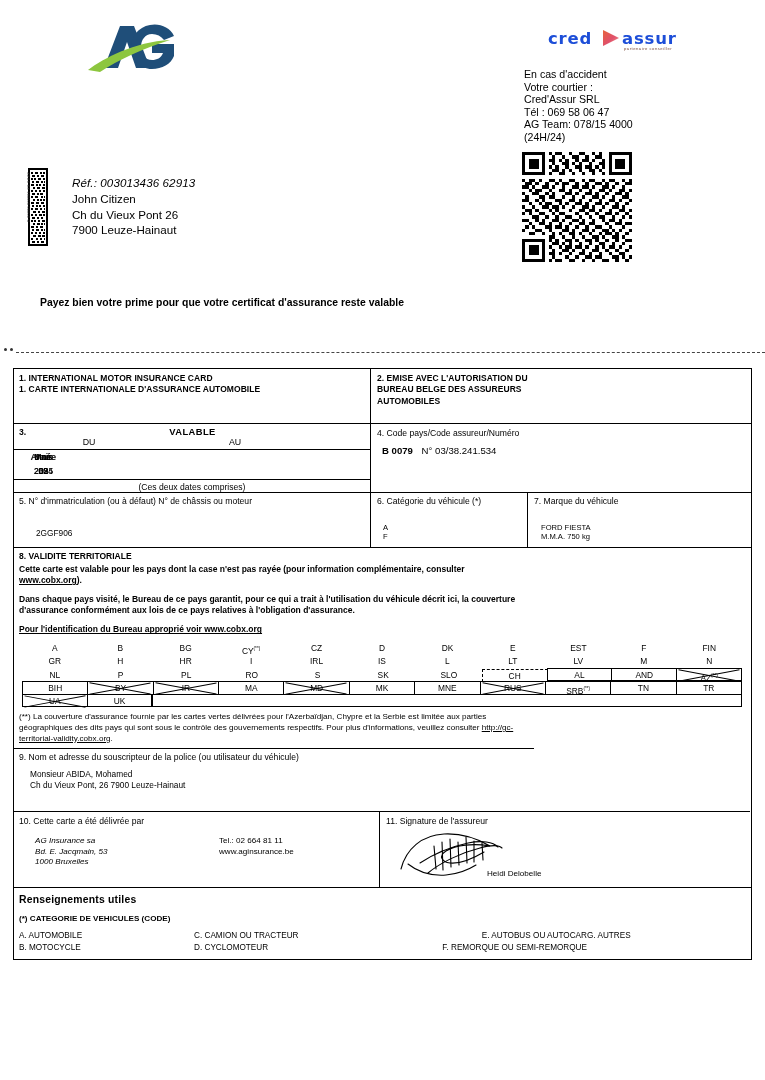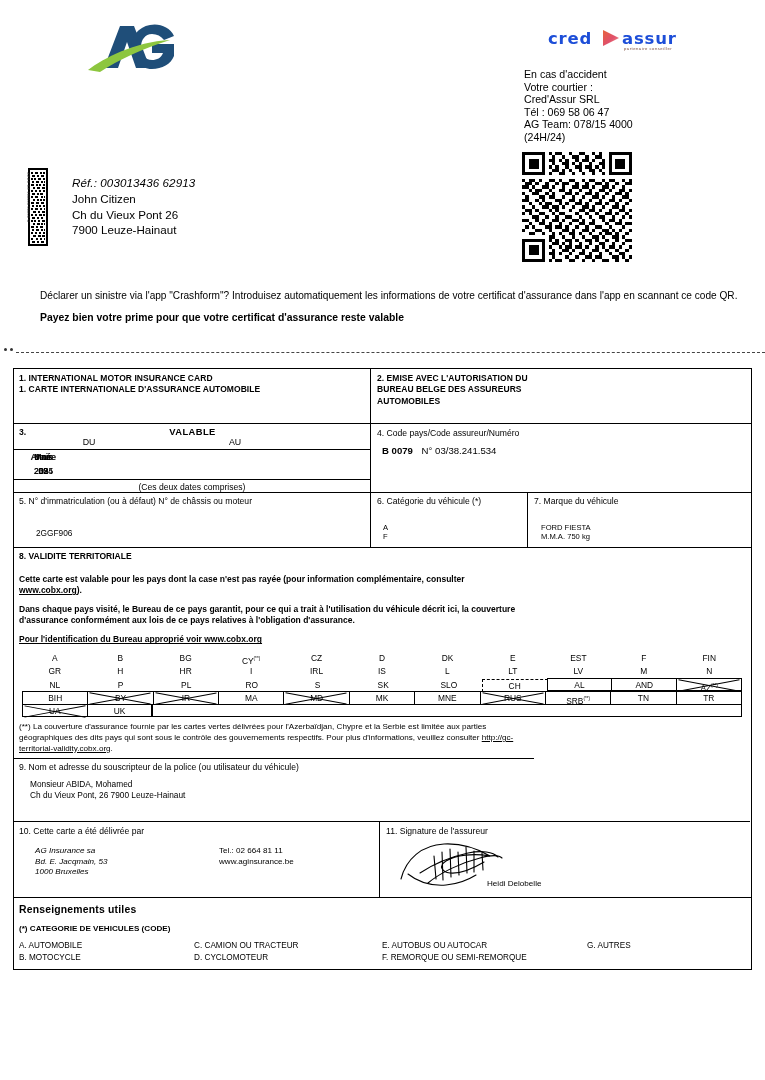--- a/index.html
+++ b/index.html
@@ -163,21 +163,21 @@
   #sig-name { position: absolute; left: 107px; top: 57px; font-size: 8.1px; }
 
   
   #rens { width: 736px; padding: 6px 0 6px 5px; }
   #rens-title { font-weight: bold; font-size: 10.4px; letter-spacing: 0.2px; }
   #rens-sub { font-weight: bold; font-size: 8.1px; margin-top: 9px; }
   #rens-cols { display: flex; margin-top: 7px; font-size: 8.2px; line-height: 11.4px; }
   #rens-cols .rc { }
   #rc1 { width: 175px; }
   #rc2 { width: 188px; }
-  #rc3 { width: 205px; }
+  #rc3 { width: 205px; text-align: right; }
   #rc4 { width: 120px; }
 </style>
 </head>
 <body>
 
 <div id="header">
 
   <div id="ag-logo">
     <svg viewBox="0 0 112 66" width="112" height="66">
       <path d="M30 54 L46 12 L60 12 L76 54 L62 54 L53 28 L44 54 Z" fill="#1F4E79"></path>
@@ -628,21 +628,20 @@
 
   <div id="address-block">
     <div id="address-ref">Réf.: 003013436  62913</div>
     <div>John Citizen</div>
     <div>Ch du Vieux Pont 26</div>
     <div>7900 Leuze-Hainaut</div>
   </div>
 </div>
 
 <div id="crashform">
-  <div>Déclarer un sinistre via l'app "Crashform"? Introduisez automatiquement les informations de votre  certificat d'assurance  dans l'app en scannant ce code QR.</div>
   <div id="crashform-bold">Payez bien votre prime pour que votre certificat d'assurance reste valable</div>
 </div>
 
 <div id="cutline">
   <span class="scissor-dot sd1"></span>
   <span class="scissor-dot sd2"></span>
   <div class="dashes"></div>
 </div>
 
 <div id="card">
@@ -721,21 +720,21 @@
       <div>7. Marque du véhicule</div>
       <div id="sec7-val">
         <div>FORD FIESTA</div>
         <div>M.M.A. 750 kg</div>
       </div>
     </div>
   </div>
 
   <div class="cell" id="sec8">
     <div class="p">8. VALIDITE TERRITORIALE</div>
-    <div class="p" style="margin-top:12px"><span>Cette carte est valable pour les pays dont la case n'est pas rayée (pour information complémentaire, consulter </span><span class="ul">www.cobx.org</span><span>).</span></div>
+    <div class="p" style="margin-top:2px"><span>Cette carte est valable pour les pays dont la case n'est pas rayée (pour information complémentaire, consulter </span><span class="ul">www.cobx.org</span><span>).</span></div>
     <div class="sp"></div>
     <div class="p">Dans chaque pays visité, le Bureau de ce pays garantit, pour ce qui a trait à l'utilisation du véhicule décrit ici, la couverture d'assurance conformément aux lois de ce pays relatives à l'obligation d'assurance.</div>
     <div class="sp"></div>
     <div class="p ul" style="display:inline-block">Pour l'identification du Bureau approprié voir www.cobx.org</div>
   </div>
 
   <div class="cell" id="countries">
     <div id="cgrid">
         <div class="crow">
           <div class="ccell"><span>A</span></div>

